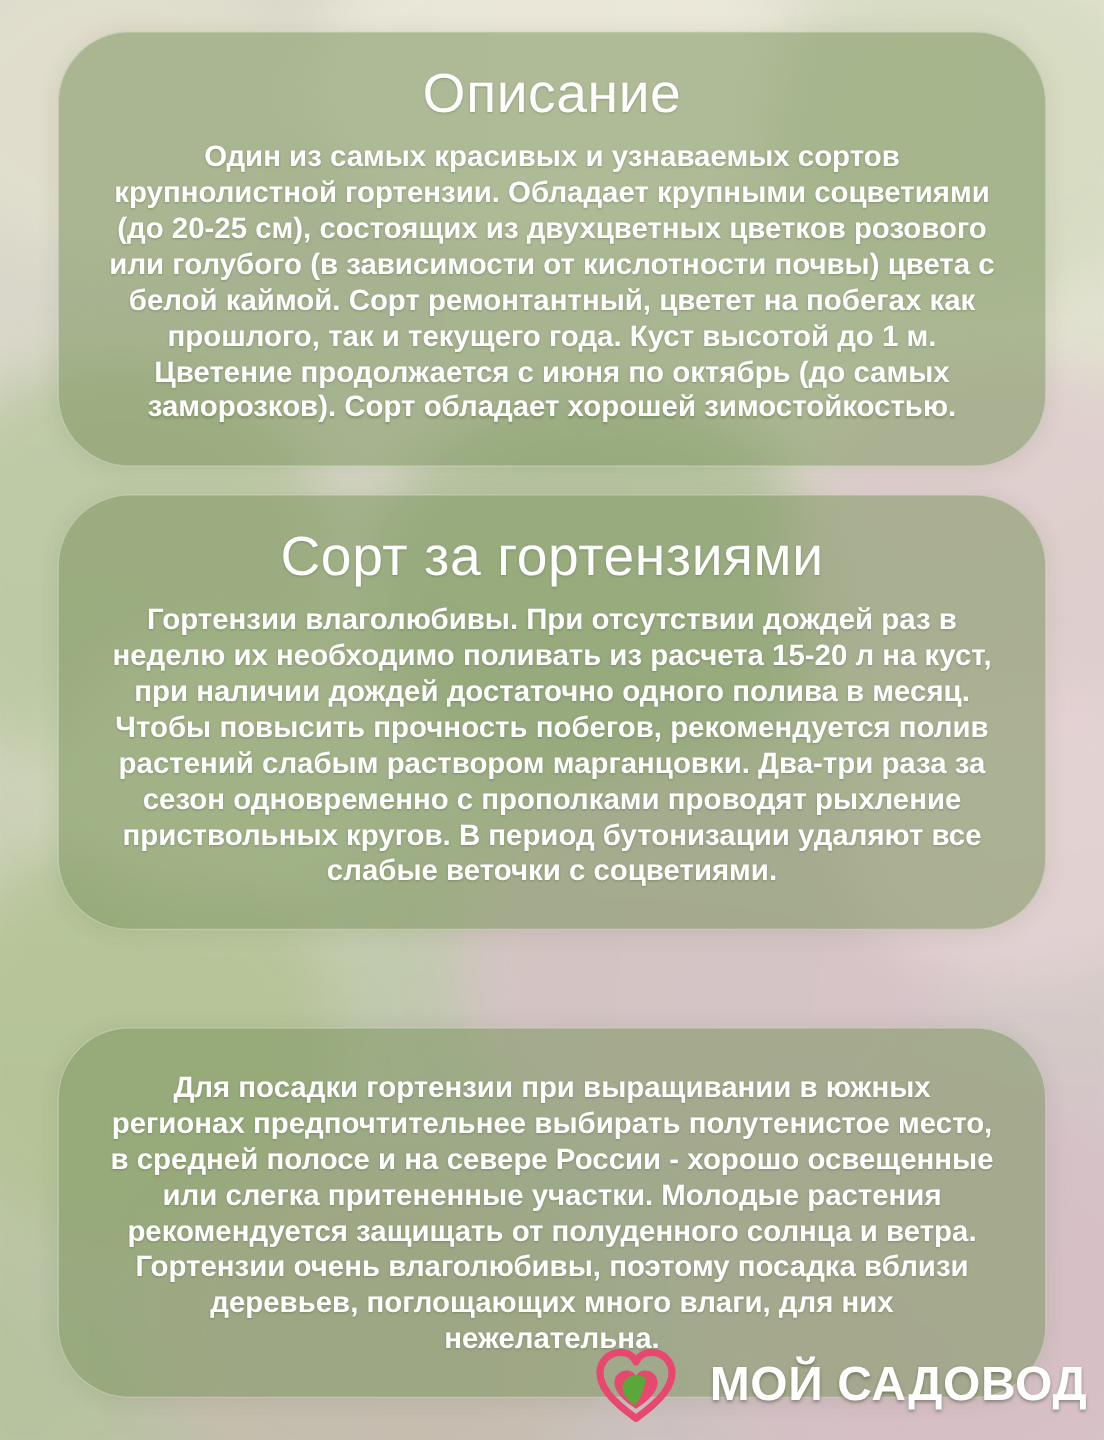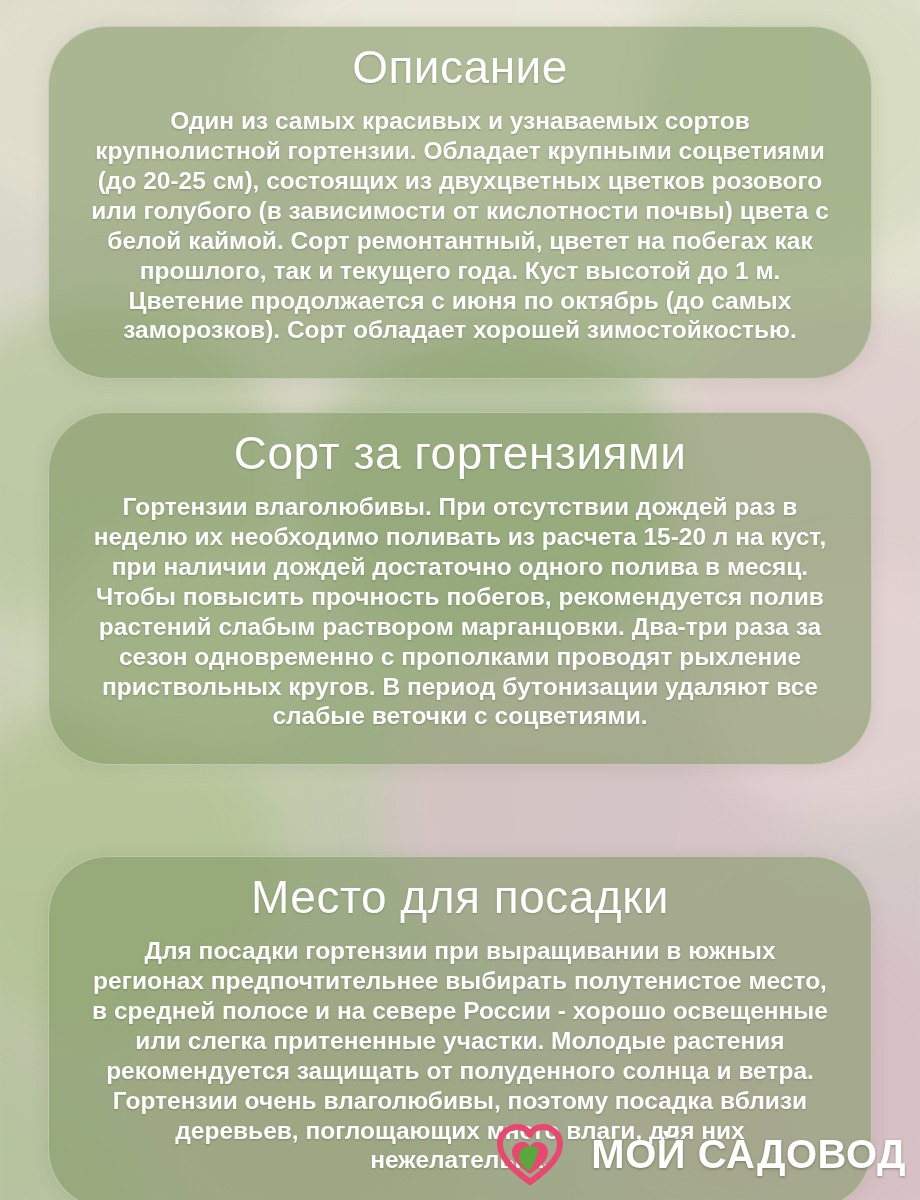--- a/index.html
+++ b/index.html
@@ -64,21 +64,21 @@
     position: relative;
     z-index: 2;
   }
   .card {
     position: absolute;
     border-radius: 60px;
     background: rgba(126, 150, 96, 0.55);
     border: 1px solid rgba(255,255,255,0.35);
     box-shadow: 0 2px 18px rgba(60,70,40,0.10);
     box-sizing: border-box;
-    padding: 10px 26px 18px;
+    padding: 20px 26px 18px;
     text-align: center;
     color: #ffffff;
   }
   .card .title {
     font-size: 46px;
     font-weight: 400;
     line-height: 1.05;
     margin: 6px 0 4px;
     letter-spacing: .5px;
     text-shadow: 0 1px 2px rgba(40,50,25,0.25);
@@ -145,21 +145,20 @@
     <h2 class="title">Описание</h2>
     <p class="body">Один из самых красивых и узнаваемых сортов крупнолистной гортензии. Обладает крупными соцветиями (до 20-25 см), состоящих из двухцветных цветков розового или голубого (в зависимости от кислотности почвы) цвета с белой каймой. Сорт ремонтантный, цветет на побегах как прошлого, так и текущего года. Куст высотой до 1 м. Цветение продолжается с июня по октябрь (до самых заморозков). Сорт обладает хорошей зимостойкостью.</p>
   </section>
 
   <section class="card" id="card-care">
     <h2 class="title">Сорт за гортензиями</h2>
     <p class="body">Гортензии влаголюбивы. При отсутствии дождей раз в неделю их необходимо поливать из расчета 15-20 л на куст, при наличии дождей достаточно одного полива в месяц. Чтобы повысить прочность побегов, рекомендуется полив растений слабым раствором марганцовки. Два-три раза за сезон одновременно с прополками проводят рыхление приствольных кругов. В период бутонизации удаляют все слабые веточки с соцветиями.</p>
   </section>
 
   <section class="card" id="card-place">
-    <h2 class="title">Место для посадки</h2>
     <p class="body">Для посадки гортензии при выращивании в южных регионах предпочтительнее выбирать полутенистое место, в средней полосе и на севере России - хорошо освещенные или слегка притененные участки. Молодые растения рекомендуется защищать от полуденного солнца и ветра. Гортензии очень влаголюбивы, поэтому посадка вблизи деревьев, поглощающих много влаги, для них нежелательна.</p>
   </section>
 
 </div>
 
 <div class="logo">
   <svg class="logo-mark" viewBox="0 0 68 64" aria-hidden="true">
     <path d="M34 60 C12 44 4 33 4 22 C4 12 12 5 21 5 C27 5 32 8 34 13 C36 8 41 5 47 5 C56 5 64 12 64 22 C64 33 56 44 34 60 Z" fill="none" stroke="#e8486f" stroke-width="6" stroke-linejoin="round"></path>
     <path d="M34 52 C22 44 16 37 16 30 C16 24 21 20 26 20 C30 20 33 22 34 25 C35 22 38 20 42 20 C47 20 52 24 52 30 C52 37 46 44 34 52 Z" fill="#e8486f"></path>
     <path d="M33 49 C22 42 20 33 26 27 C30 23 38 23 43 27 C40 36 38 44 33 49 Z" fill="#5aa83c"></path>

